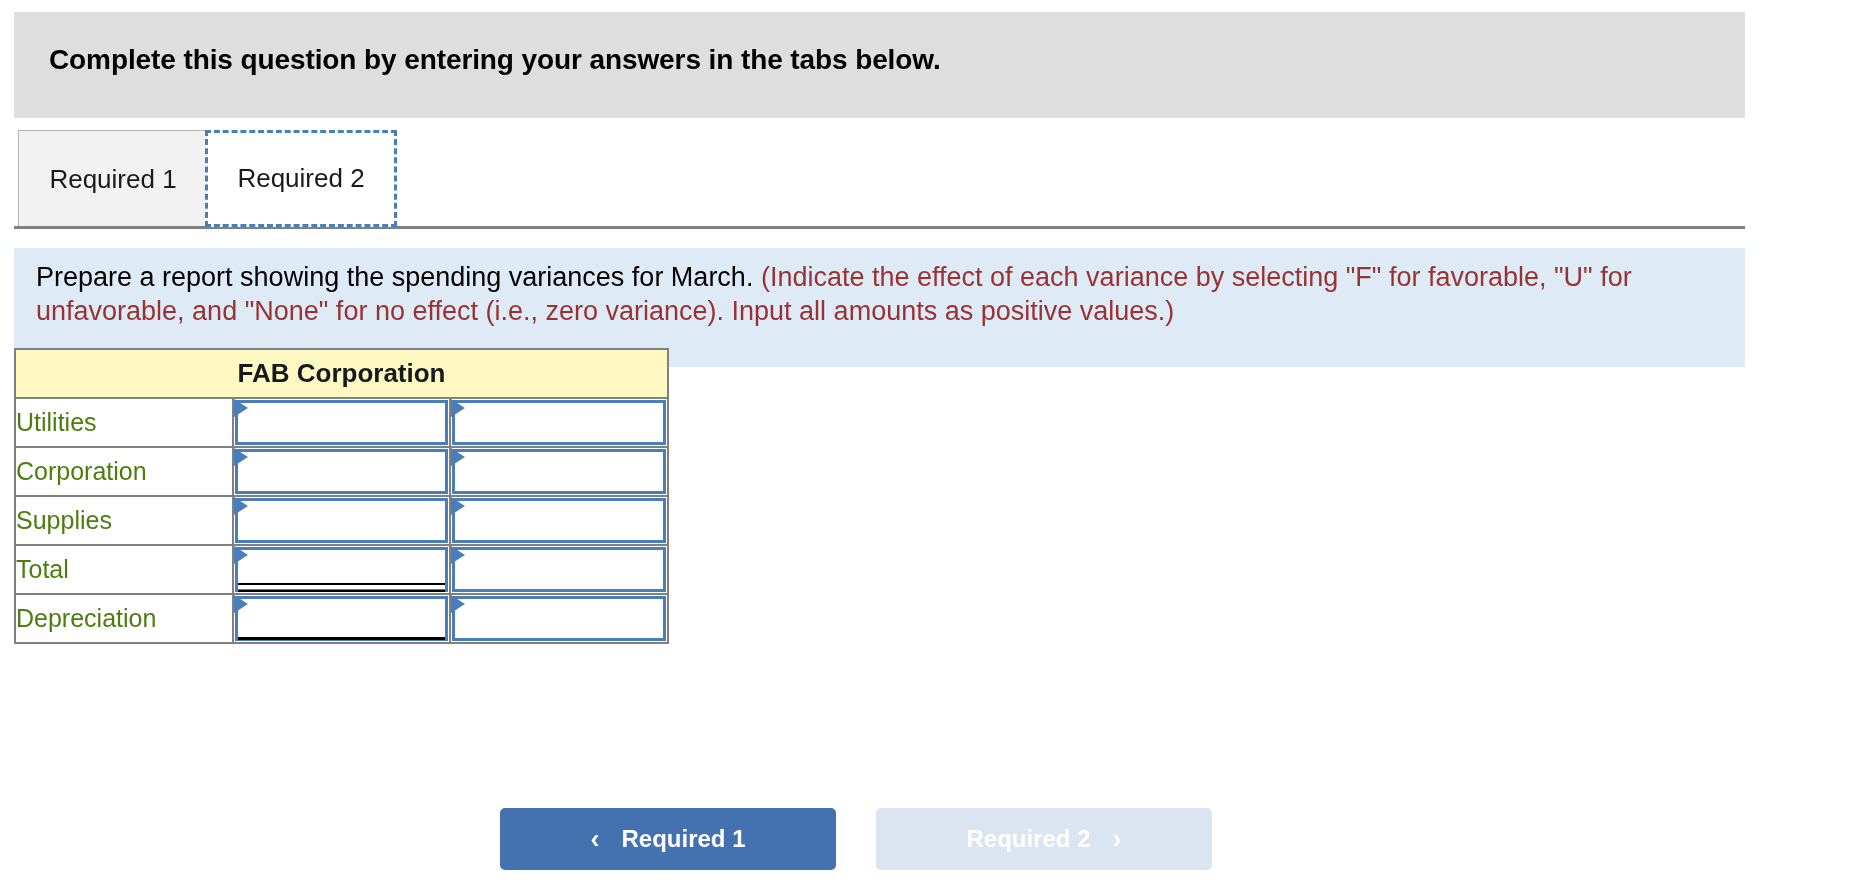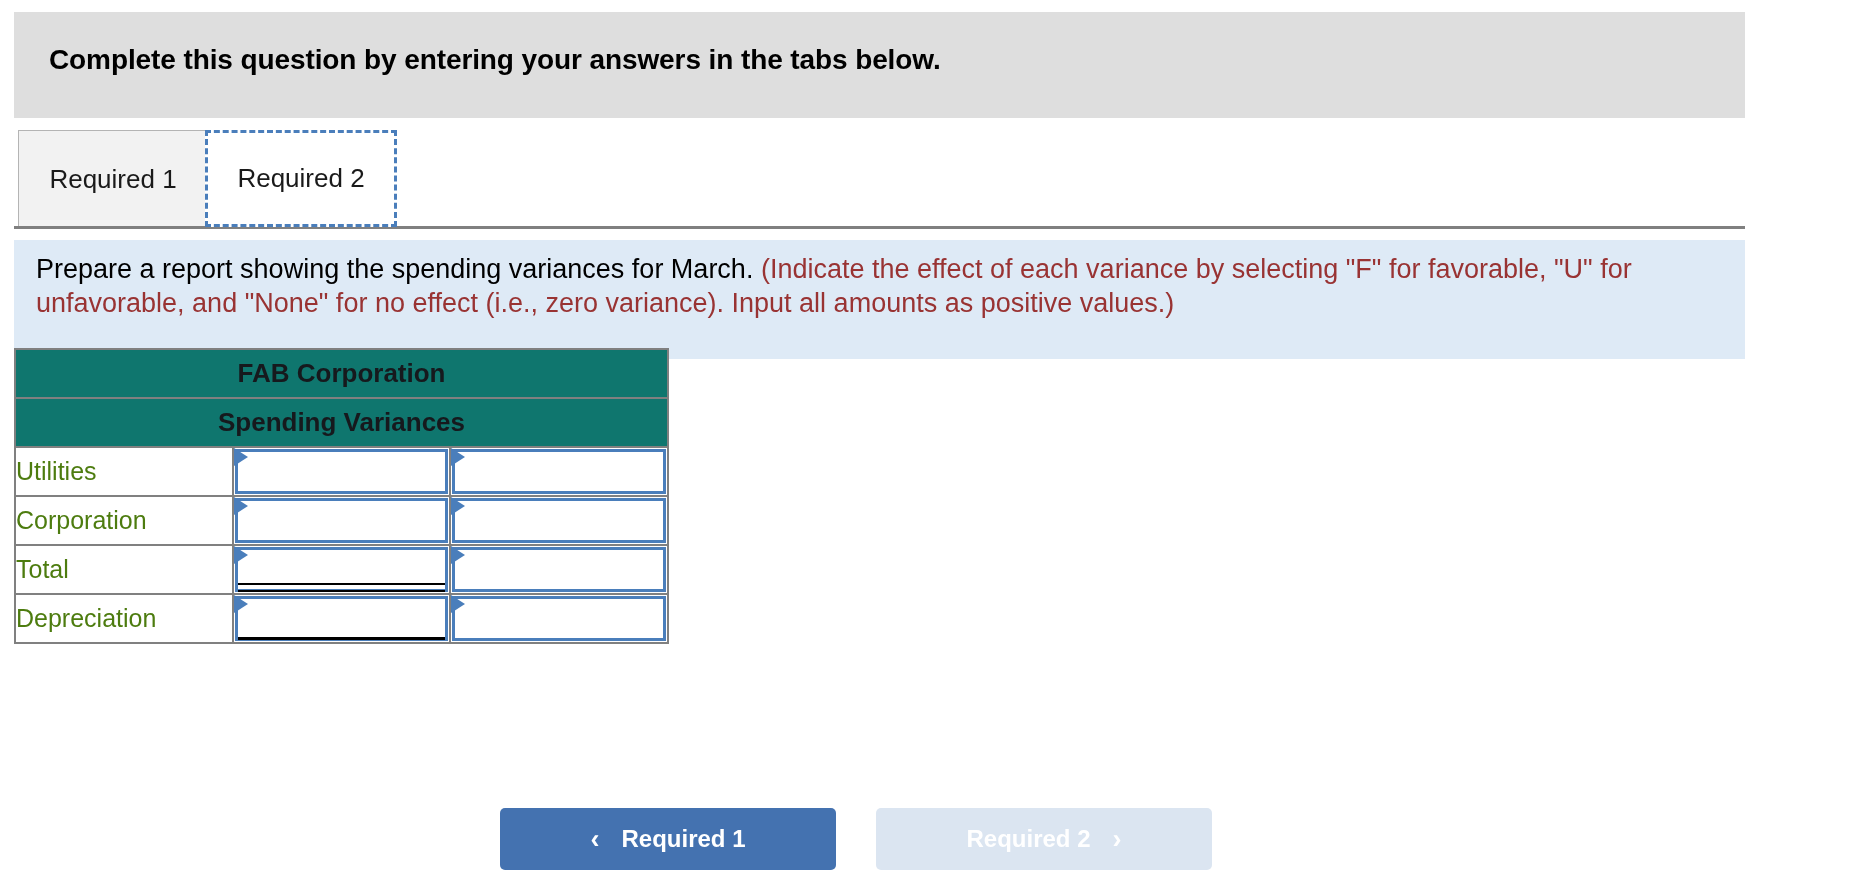--- a/index.html
+++ b/index.html
@@ -79,21 +79,21 @@
     width: 192px;
     background: #ffffff;
     border: 3px dashed #4a7ebb;
     z-index: 3;
   }
 
   
   .req-banner {
     position: absolute;
     left: 14px;
-    top: 240px;
+    top: 248px;
     width: 1731px;
     height: 119px;
     background: #deeaf6;
     box-sizing: border-box;
     padding: 12px 18px 0 22px;
   }
   .req-line {
     font-size: 27px;
     line-height: 34px;
     color: #000000;
@@ -110,21 +110,21 @@
     width: 655px;
     border-collapse: collapse;
     table-layout: fixed;
   }
   .worksheet td {
     border: 2px solid #808080;
     padding: 0;
     box-sizing: border-box;
   }
   .ws-title {
-    background: #0f766e;
+    background: #fef9c3;
     text-align: center;
     font-size: 26px;
     font-weight: bold;
     color: #16191d;
     height: 49px;
   }
   .ws-label {
     width: 256px;
     height: 49px;
     font-size: 25px;
@@ -251,23 +251,20 @@
     <span>Prepare a report showing the spending variances for March.</span>
     <span class="req-note">(Indicate the effect of each variance by selecting "F" for favorable, "U" for unfavorable, and "None" for no effect (i.e., zero variance). Input all amounts as positive values.)</span>
   </div>
 </div>
 
 <table class="worksheet">
   <tbody>
     <tr>
       <td class="ws-title" colspan="3">FAB Corporation</td>
     </tr>
-    <tr>
-      <td class="ws-title" colspan="3">Spending Variances</td>
-    </tr>
 
     <tr>
       <td class="ws-label">Utilities</td>
       <td class="ws-input-cell">
         <div class="cell-field"></div>
         <span class="cell-marker"></span>
       </td>
       <td class="ws-input-cell col-narrow">
         <div class="cell-field"></div>
         <span class="cell-marker"></span>
@@ -279,20 +276,31 @@
       <td class="ws-input-cell">
         <div class="cell-field"></div>
         <span class="cell-marker"></span>
       </td>
       <td class="ws-input-cell col-narrow">
         <div class="cell-field"></div>
         <span class="cell-marker"></span>
       </td>
     </tr>
 
+    <tr>
+      <td class="ws-label">Supplies</td>
+      <td class="ws-input-cell">
+        <div class="cell-field"></div>
+        <span class="cell-marker"></span>
+      </td>
+      <td class="ws-input-cell col-narrow">
+        <div class="cell-field"></div>
+        <span class="cell-marker"></span>
+      </td>
+    </tr>
 
 
     <tr>
       <td class="ws-label">Total</td>
       <td class="ws-input-cell">
         <div class="cell-field rule-double"></div>
         <span class="cell-marker"></span>
       </td>
       <td class="ws-input-cell col-narrow">
         <div class="cell-field"></div>

